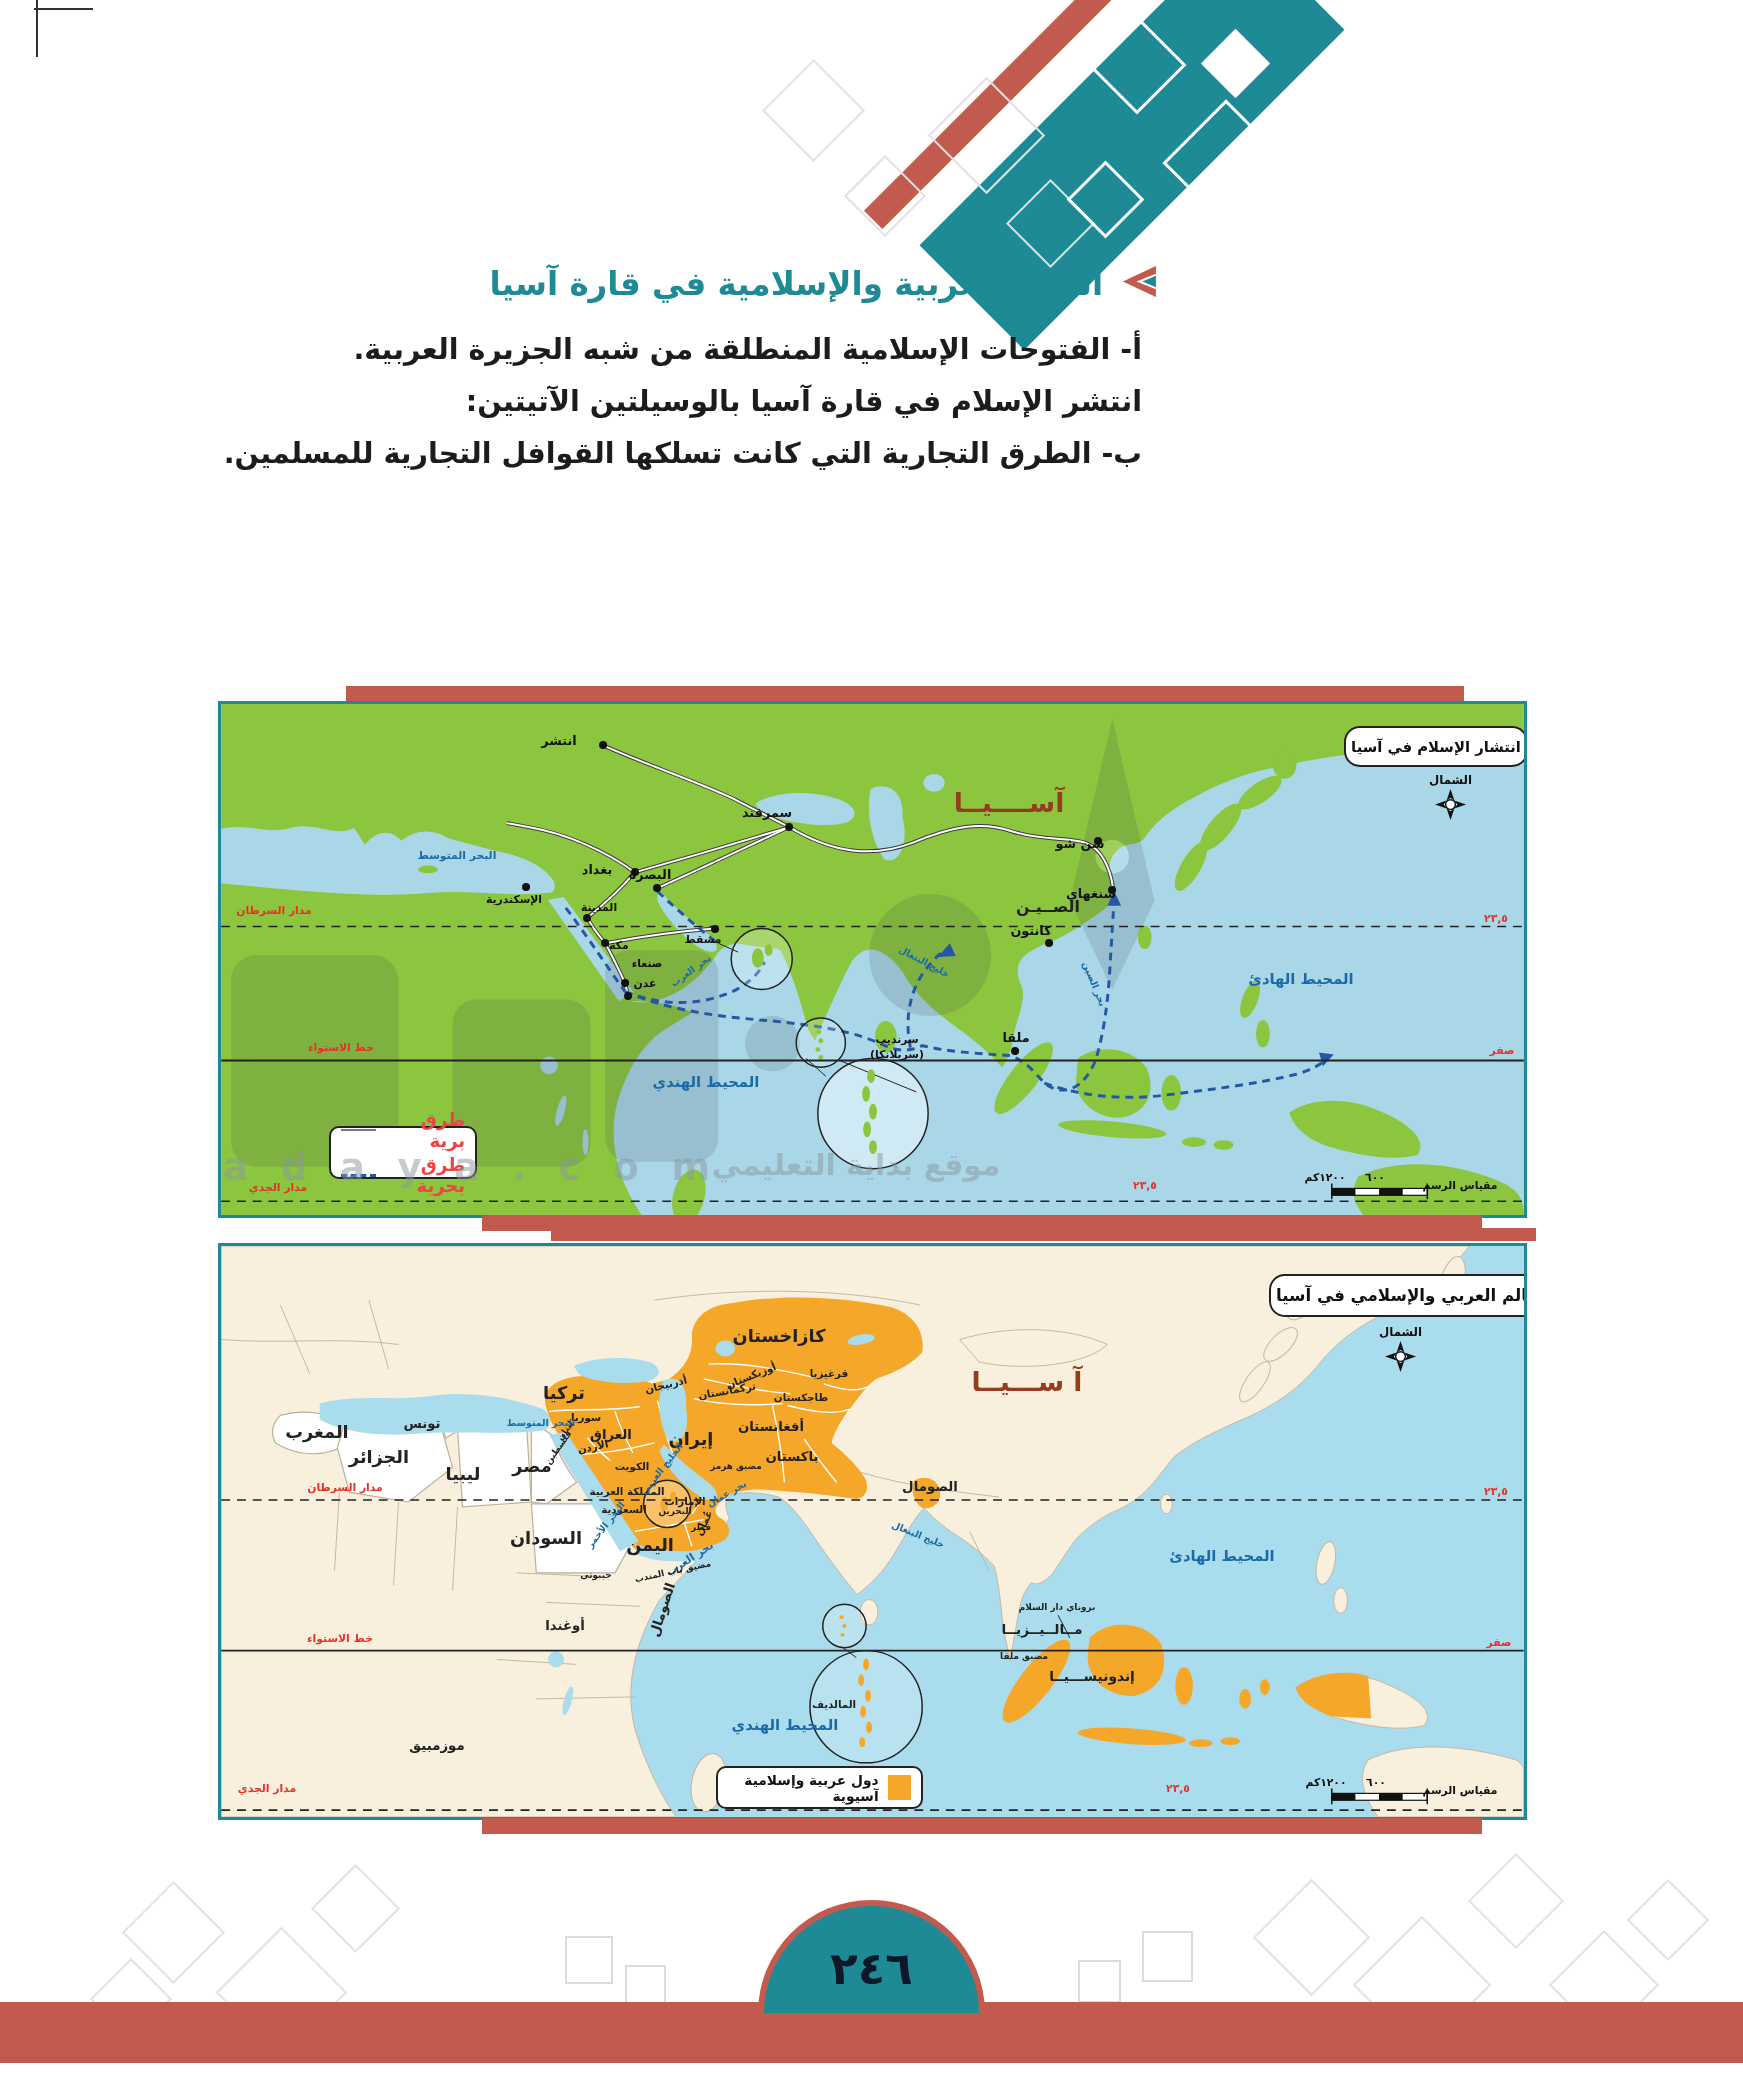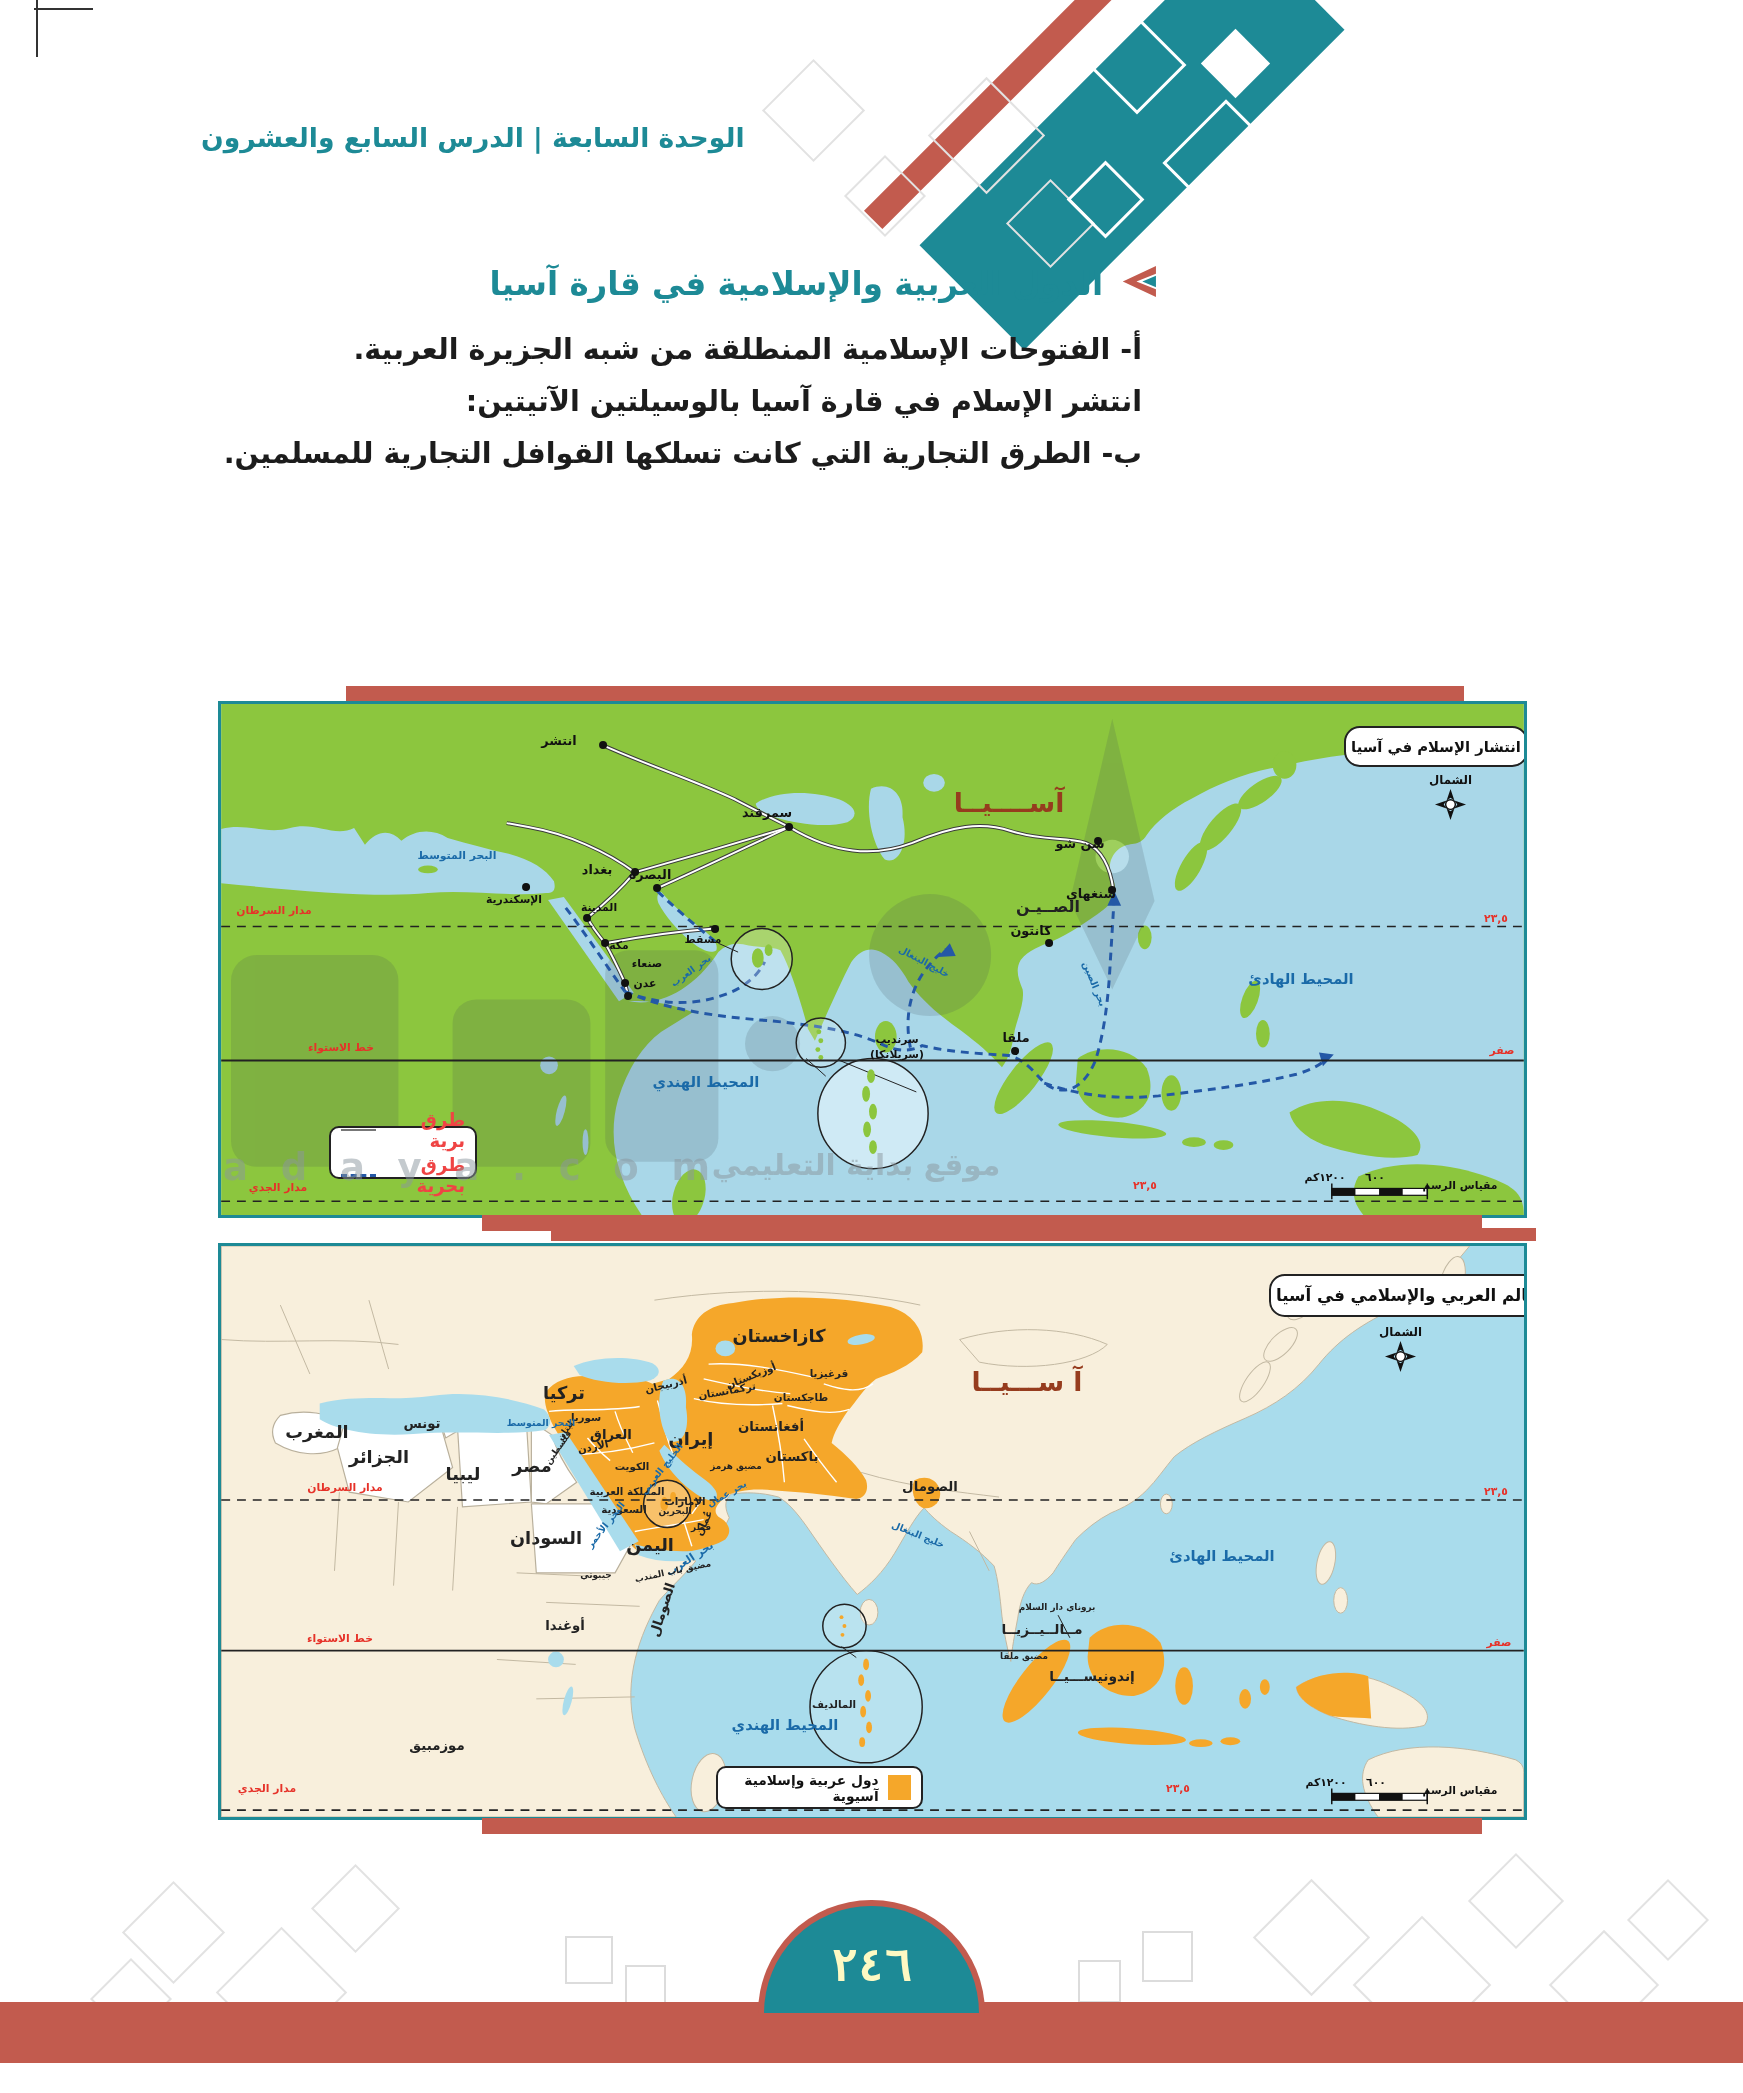--- a/index.html
+++ b/index.html
@@ -57,21 +57,21 @@
   .c-spread{font-size:13.8px;font-weight:bold;color:#222;letter-spacing:6.9px;}
   .dot{position:absolute;width:7.9px;height:7.9px;background:#111;border-radius:50%;transform:translate(-50%,-50%);z-index:4;}
   .wm-latin{position:absolute;transform:translate(-50%,-50%);font-size:37px;color:#8b979e;opacity:.5;
             letter-spacing:9.9px;font-weight:bold;z-index:7;white-space:nowrap;}
   .wm-ar{position:absolute;transform:translate(-50%,-50%);font-size:29.6px;color:#8b979e;opacity:.5;
          letter-spacing:3px;font-weight:bold;z-index:7;white-space:nowrap;}
   
   .page-badge{position:absolute;left:759px;top:1900px;width:227px;height:113px;background:#1d8a96;
               border:6.9px solid #c25b4e;border-bottom:none;border-radius:227px 227px 0 0;box-sizing:border-box;
               display:flex;align-items:flex-end;justify-content:center;z-index:3;}
-  .page-num{color:#fef9c3;font-size:45px;font-weight:bold;margin-bottom:17.7px;font-family:Liberation Mono, monospace;}
+  .page-num{color:#0f172a;font-size:45px;font-weight:bold;margin-bottom:17.7px;}
   .footer-bar{position:absolute;left:0;top:2002px;width:1744px;height:61px;background:#c25b4e;z-index:2;}
 </style>
 </head>
 <body>
 
 <div class="page">
 
   <div class="cropmark-v"></div>
   <div class="cropmark-h"></div>
 
@@ -82,21 +82,20 @@
     <div class="dia" style="left:857px;top:167px;width:54px;height:54px;"></div>
     <div class="dia" style="left:946px;top:94px;width:79px;height:79px;"></div>
     <div class="dia" style="left:1020px;top:192px;width:59px;height:59px;"></div>
     <div class="dia-w" style="left:1103px;top:29.6px;width:64px;height:64px;"></div>
     <div class="dia-w" style="left:1182px;top:118px;width:84px;height:84px;"></div>
     <div class="dia-w" style="left:1079px;top:172px;width:49px;height:49px;"></div>
     <div class="dia-w" style="left:1251px;top:197px;width:69px;height:69px;"></div>
     <div class="dia-wf" style="left:1212px;top:39px;width:49px;height:49px;"></div>
   </div>
 
-  <div class="unit-header">الوحدة السابعة | الدرس السابع والعشرون</div>
 
   <div class="section-head">
     <span>
       <svg width="43" height="39" viewBox="0 0 44 40">
         <path d="M44,4 L10,20 L44,36 L44,28 L24,20 L44,12 Z" fill="#c25b4e"></path>
         <path d="M44,14 L30,20 L44,26 Z" fill="#1d8a96"></path>
       </svg>
     </span>
     <span class="section-title">الدول العربية والإسلامية في قارة آسيا</span>
   </div>

